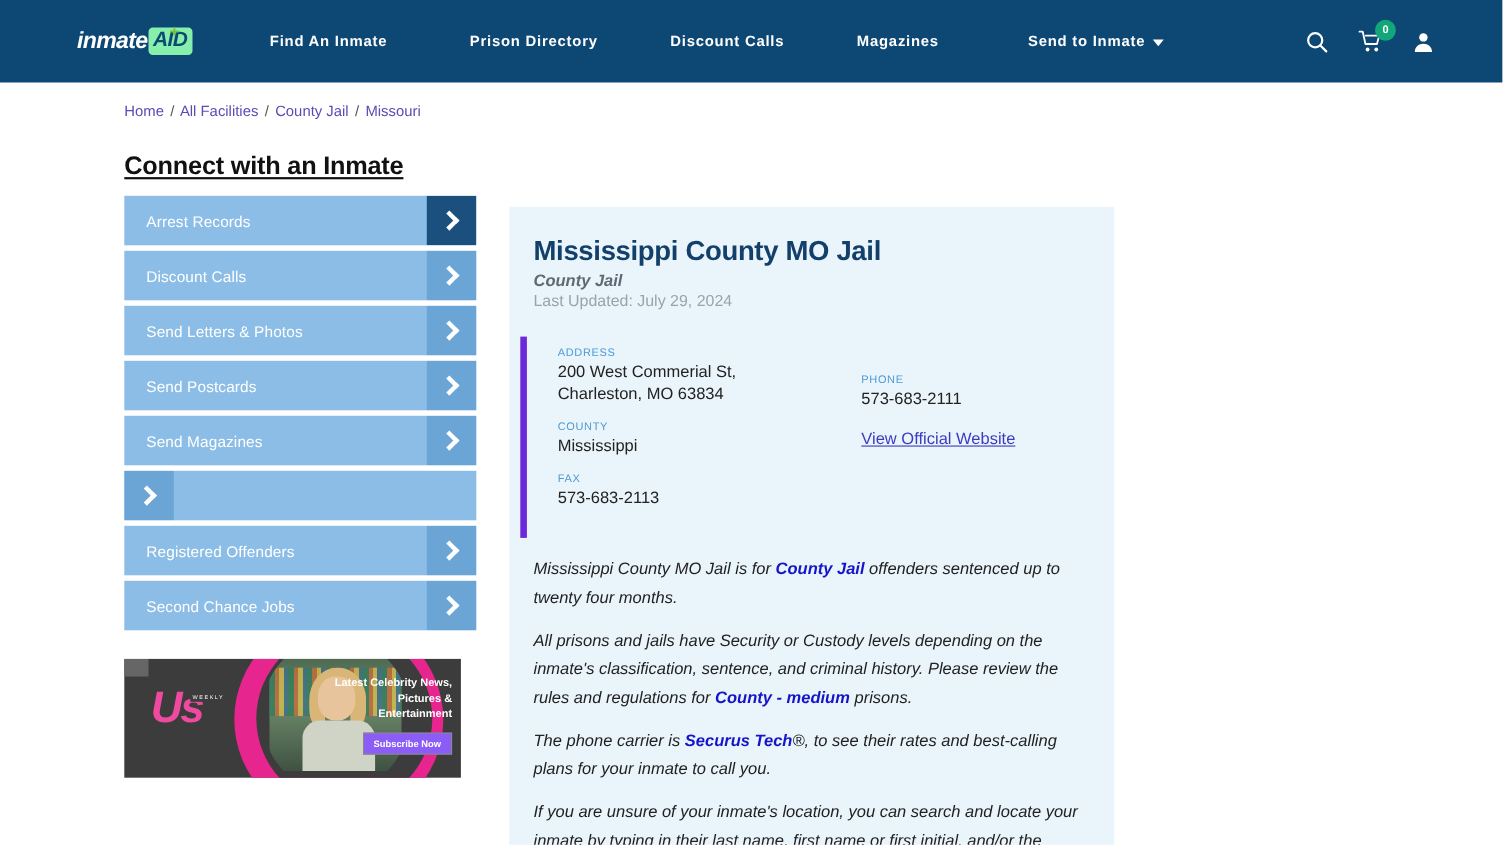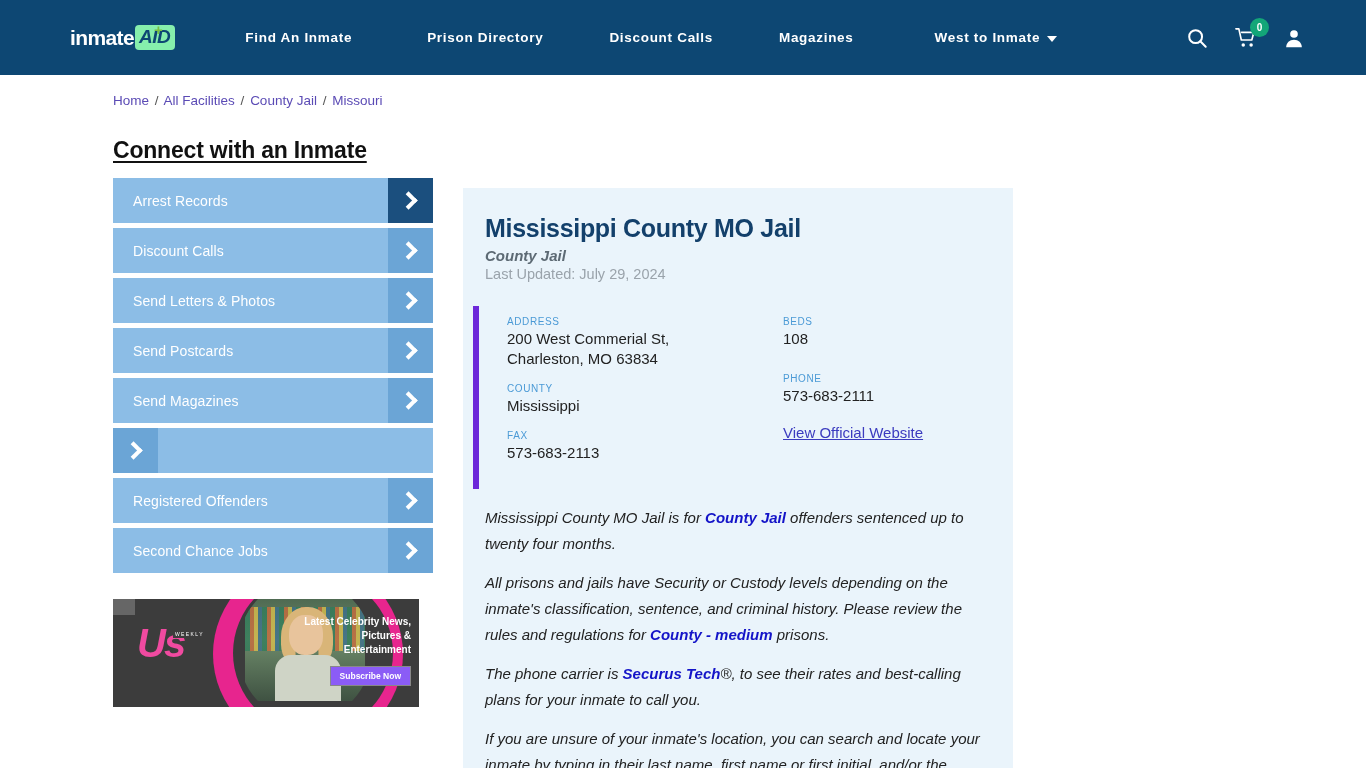--- a/index.html
+++ b/index.html
@@ -22,20 +22,21 @@
     display: flex; align-items: center;
     height: 30px;
     position: relative;
     margin-right: 70px;
   }
   .logo-word {
     color: #ffffff;
     font-size: 21px;
     font-weight: bold;
     letter-spacing: -0.6px;
+    font-style: italic;
   }
   .logo-plus {
     position: absolute;
     left: 84px; top: -2px;
     color: #7ac143;
     font-size: 15px;
     font-weight: bold;
   }
   .logo-aid {
     background: #86efac;
@@ -306,21 +307,21 @@
     <span class="logo-plus">+</span>
     <span class="logo-aid">AID</span>
   </div>
 
   <div class="nav">
     <div class="nav-item first">Find An Inmate</div>
     <div class="nav-item">Prison Directory</div>
     <div class="nav-item">Discount Calls</div>
     <div class="nav-item">Magazines</div>
     <div class="nav-item nav-dd">
-      <span>West to Inmate</span>
+      <span>Send to Inmate</span>
       <span class="caret"></span>
     </div>
   </div>
 
   <div class="icons">
     <div class="ico">
       <svg width="22" height="22" viewBox="0 0 24 24" fill="none" stroke="#ffffff" stroke-width="2.2">
         <circle cx="10.5" cy="10.5" r="7"></circle>
         <line x1="15.6" y1="15.6" x2="21.5" y2="21.5" stroke-linecap="round"></line>
       </svg>
@@ -446,24 +447,20 @@
           <div class="info-block">
             <div class="info-label">COUNTY</div>
             <div class="info-value">Mississippi</div>
           </div>
           <div class="info-block">
             <div class="info-label">FAX</div>
             <div class="info-value">573-683-2113</div>
           </div>
         </div>
         <div class="info-col right">
-          <div class="info-block">
-            <div class="info-label">BEDS</div>
-            <div class="info-value">108</div>
-          </div>
           <div class="info-block" style="margin-top:24px">
             <div class="info-label">PHONE</div>
             <div class="info-value">573-683-2111</div>
           </div>
           <div class="info-block" style="margin-top:18px">
             <span class="info-link">View Official Website</span>
           </div>
         </div>
       </div>
 

